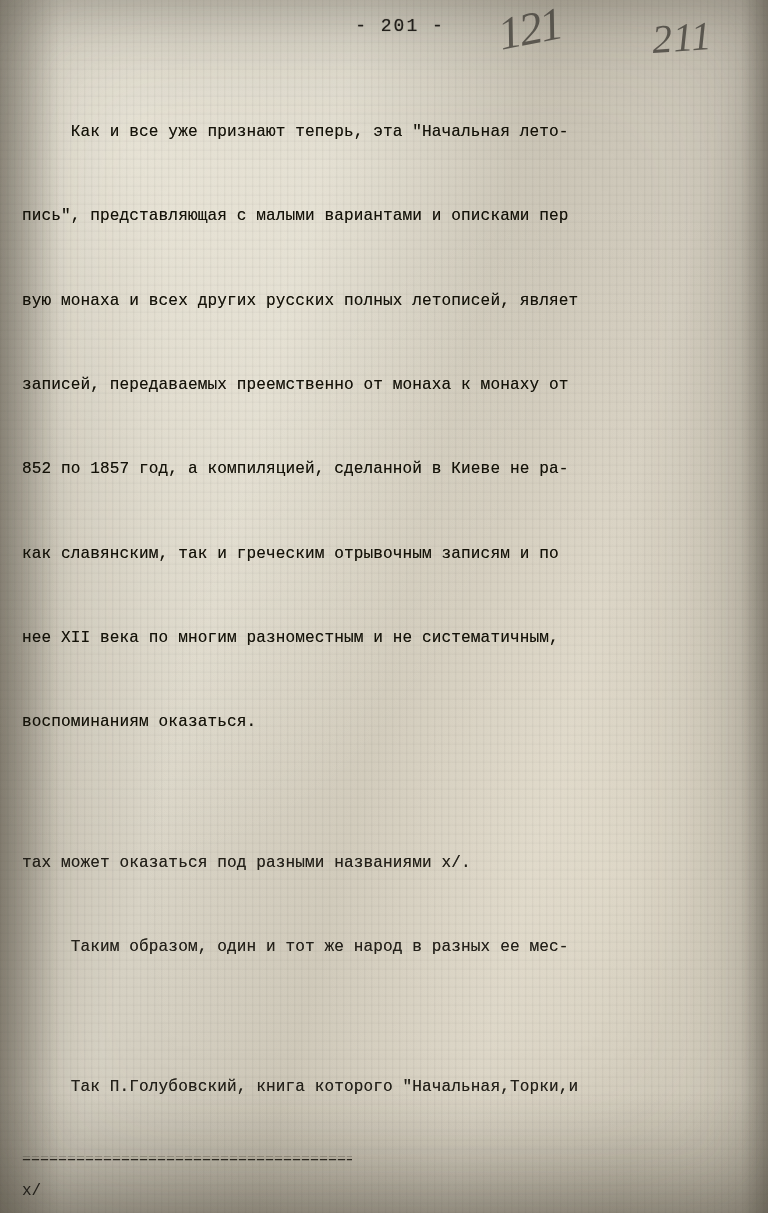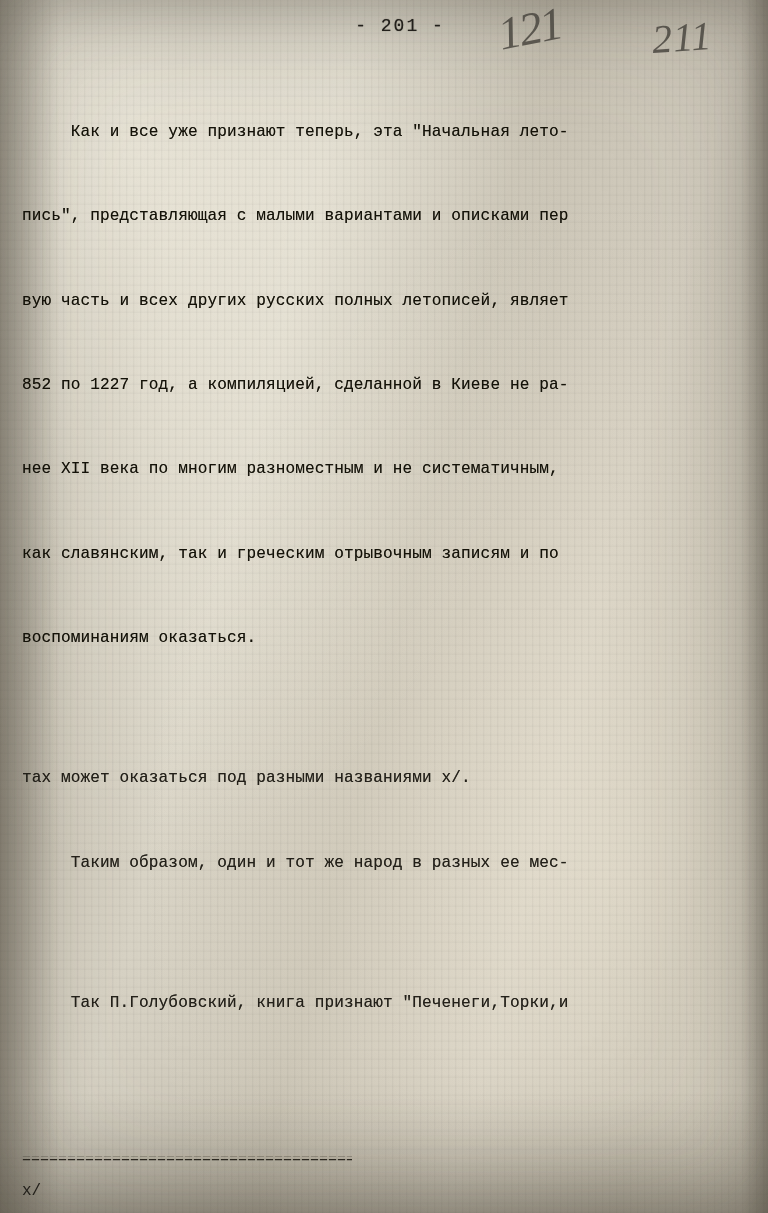--- a/index.html
+++ b/index.html
@@ -172,34 +172,35 @@
 
     <div class="handwriting" id="hand-1">121</div>
 
     <div class="handwriting" id="hand-2">211</div>
 
     <div class="body-text">
 
       <div class="para dark">
         <span class="ln">     Как и все уже признают теперь, эта "Начальная лето-</span>
         <span class="ln">пись", представляющая с малыми вариантами и описками пер</span>
-        <span class="ln">вую часть и всех других русских полных летописей, являет</span>
-        <span class="ln">852 по 1227 год, а компиляцией, сделанной в Киеве не ра-</span>
+        <span class="ln">вую монаха и всех других русских полных летописей, являет</span>
+        <span class="ln">записей, передаваемых преемственно от монаха к монаху от</span>
+        <span class="ln">852 по 1857 год, а компиляцией, сделанной в Киеве не ра-</span>
+        <span class="ln">как славянским, так и греческим отрывочным записям и по</span>
         <span class="ln">нее XII века по многим разноместным и не систематичным,</span>
-        <span class="ln">как славянским, так и греческим отрывочным записям и по</span>
         <span class="ln">воспоминаниям оказаться.</span>
       </div>
 
       <div class="para">
         <span class="ln">тах может оказаться под разными названиями х/.</span>
         <span class="ln">     Таким образом, один и тот же народ в разных ее мес-</span>
       </div>
 
       <div class="para">
-        <span class="ln">     Так П.Голубовский, книга признают "Печенеги,Торки,и</span>
+        <span class="ln">     Так П.Голубовский, книга которого "Начальная,Торки,и</span>
         
         
         
         
         
         
         
       </div>
 
     </div>

